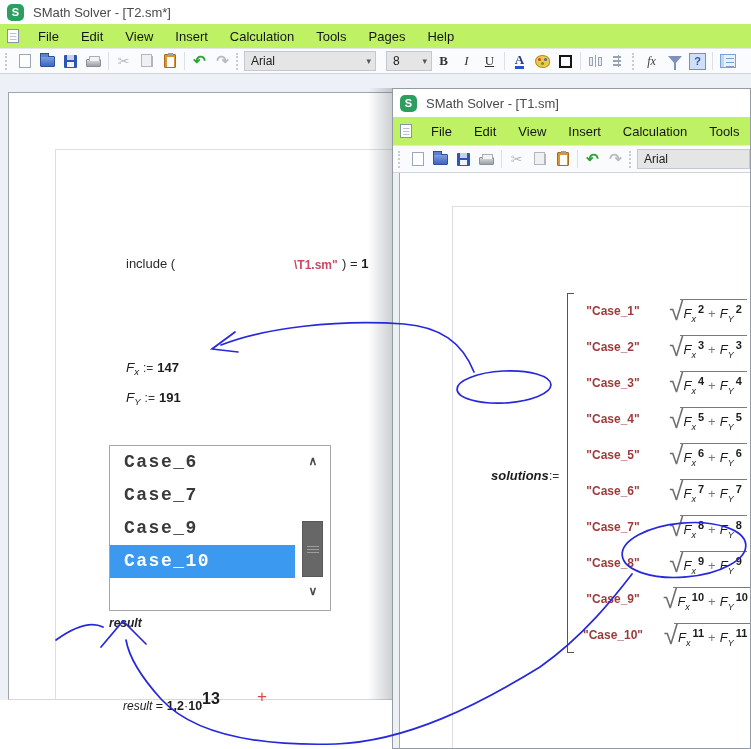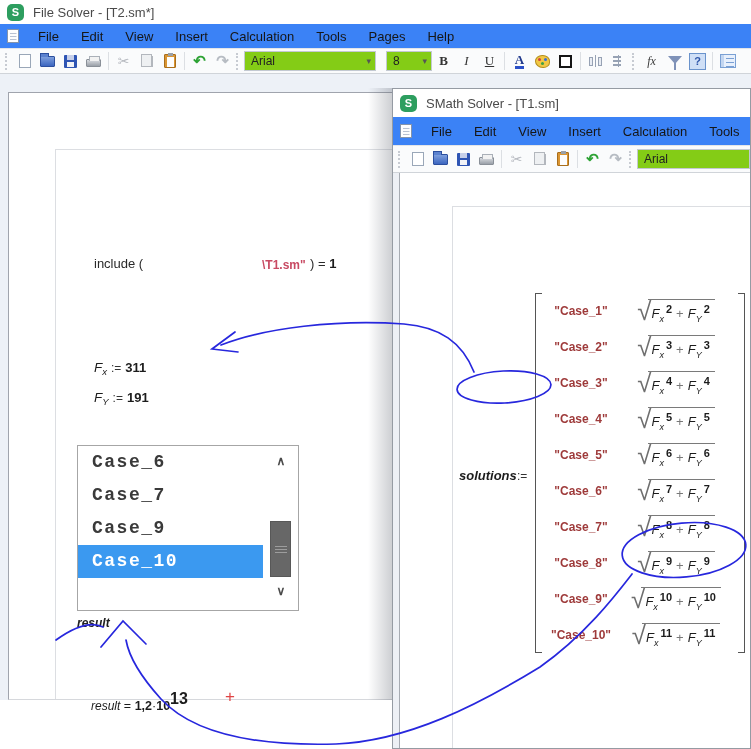--- a/index.html
+++ b/index.html
@@ -9,38 +9,38 @@
     font-family:"Liberation Sans", sans-serif; background:#fff;
   }
   
   .titlebar { display:flex; align-items:center; padding-left:7px; background:#fff; }
   .app-logo {
     width:17px; height:17px; border-radius:5px; background:#2d9e5f;
     color:#fff; font-size:11px; font-weight:bold; display:flex;
     align-items:center; justify-content:center; flex:none;
   }
   .title-text { margin-left:9px; font-size:13px; color:#4a4a4a; white-space:nowrap; }
-  .menubar { display:flex; align-items:center; background:#3b82f6; padding-left:7px; }
+  .menubar { display:flex; align-items:center; background:#bef264; padding-left:7px; }
   .doc-icon {
     width:12px; height:14px; background:#fdfdfd; border:1px solid #8494ac; flex:none;
     box-shadow:inset 0 -2px 0 rgba(255,255,255,0), inset 0 0 0 1.5px #fff;
     background-image:repeating-linear-gradient(to bottom,#b9c2d2 0 1px,transparent 1px 3px);
     background-size:7px 9px; background-position:2px 3px; background-repeat:no-repeat;
     margin-right:8px;
   }
   .menu-item { padding:0 11px; font-size:13px; color:#161616; white-space:nowrap; cursor:default; }
   .toolbar {
     display:flex; align-items:center; background:#fafbfc;
     border-top:1px solid #e3e5e8; border-bottom:1px solid #d0d4d9; padding-left:3px;
   }
   .grip { width:4px; height:17px; border-left:2px dotted #c7cbd2; margin:0 4px 0 2px; flex:none; }
   .sep { width:1px; height:18px; background:#dcdfe3; margin:0 3px; flex:none; }
   .tbtn { width:23px; height:21px; display:flex; align-items:center; justify-content:center; flex:none; }
   .combo {
-    height:20px; background:#84cc16; border:1px solid #c3c9d2; display:flex;
+    height:20px; background:#e5e5e5; border:1px solid #c3c9d2; display:flex;
     align-items:center; padding:0 4px 0 6px; font-size:12px; color:#222; flex:none;
   }
   .combo .carr { margin-left:auto; font-size:9px; color:#555; padding-left:6px; }
   
   .ic-new { width:12px; height:14px; background:#fff; border:1px solid #9aa7b8; }
   .ic-open { position:relative; width:15px; height:11px; background:linear-gradient(#7e9fdd,#3c66c0); border:1px solid #2c4f9e; border-radius:1px; }
   .ic-open::before { content:""; position:absolute; left:-1px; top:-4px; width:7px; height:3px; background:#5c82cf; border:1px solid #2c4f9e; border-bottom:none; }
   .ic-save { position:relative; width:13px; height:13px; background:#2f55b4; border-radius:1px; }
   .ic-save::before { content:""; position:absolute; left:3px; top:0; width:7px; height:5px; background:#c7d0ea; }
   .ic-save::after { content:""; position:absolute; left:3px; bottom:1px; width:7px; height:5px; background:#f2f3f7; }
@@ -77,21 +77,21 @@
   
   #t2-titlebar { position:absolute; left:0; top:0; width:751px; height:24px; }
   #t2-menubar  { position:absolute; left:0; top:24px; width:751px; height:24px; }
   #t2-toolbar  { position:absolute; left:0; top:48px; width:751px; height:26px; }
   #t2-workspace{ position:absolute; left:0; top:74px; width:751px; height:626px; background:#edf1f7; }
   #t2-canvas   { position:absolute; left:8px; top:18px; right:0; bottom:0; background:#fff; border-left:1px solid #a0a4ad; border-top:1px solid #a0a4ad; border-bottom:1px solid #d6d8dc; }
   .pageline-v { position:absolute; background:#dcdee2; width:1px; }
   .pageline-h { position:absolute; background:#dcdee2; height:1px; }
   #t2-shadow { position:absolute; left:368px; top:88px; width:24px; height:612px; background:linear-gradient(to right, rgba(90,96,108,0), rgba(90,96,108,0.30)); z-index:3; }
   
-  .abs { position:absolute; }
+  .abs { position:absolute;margin-left:32px; }
   .m-var { font-style:italic; font-size:13.5px; color:#1c1c1c; }
   .m-sub { font-size:9.5px; font-style:italic; color:#1c1c1c; vertical-align:-3px; }
   .m-op { font-size:12px; color:#333; margin:0 4px; }
   .m-num { font-weight:bold; font-size:13px; color:#1c1c1c; }
   #inc-open { left:85px; top:163px; font-size:13px; color:#2a2a2a; }
   #inc-path { left:253px; top:165px; font-size:12px; font-weight:bold; color:#c84a63; }
   #inc-close { left:301px; top:163px; font-size:13px; color:#2a2a2a; }
   #inc-close b { font-size:13px; color:#1c1c1c; }
   #def-fx { left:85px; top:265px; }
   #def-fy { left:85px; top:295px; }
@@ -138,21 +138,21 @@
   
   #annotations { position:absolute; left:0; top:0; width:751px; height:749px; z-index:9; pointer-events:none; }
 </style>
 </head>
 <body>
 
 <div id="screen">
 
   <div class="titlebar" id="t2-titlebar">
     <span class="app-logo">S</span>
-    <span class="title-text">File Solver - [T2.sm*]</span>
+    <span class="title-text">SMath Solver - [T2.sm*]</span>
   </div>
   <div class="menubar" id="t2-menubar">
     <span class="doc-icon"></span>
     <span style="display:flex;">
 
     <span class="menu-item">File</span>
         <span class="menu-item">Edit</span>
         <span class="menu-item">View</span>
         <span class="menu-item">Insert</span>
         <span class="menu-item">Calculation</span>
@@ -249,21 +249,21 @@
 
   <div id="t2-workspace">
     <div id="t2-canvas">
       <div class="pageline-v" style="left:46px; top:56px; bottom:0;"></div>
       <div class="pageline-h" style="left:46px; top:56px; right:0;"></div>
 
       <span class="abs" id="inc-open">include (</span>
       <span class="abs" id="inc-path">\T1.sm"</span>
       <span class="abs" id="inc-close"><span>) =</span> <b>1</b></span>
 
-      <span class="abs" id="def-fx"><span class="m-var">F</span><span class="m-sub">x</span><span class="m-op">:=</span><span class="m-num">311</span></span>
+      <span class="abs" id="def-fx"><span class="m-var">F</span><span class="m-sub">x</span><span class="m-op">:=</span><span class="m-num">147</span></span>
       <span class="abs" id="def-fy"><span class="m-var">F</span><span class="m-sub">Y</span><span class="m-op">:=</span><span class="m-num">191</span></span>
 
       <div class="abs" id="listbox">
         <div>
 
         <div class="lb-item"><span>Case_6</span></div>
             <div class="lb-item"><span>Case_7</span></div>
             <div class="lb-item"><span>Case_9</span></div>
             <div class="lb-item selected"><span>Case_10</span></div>
           </div>

